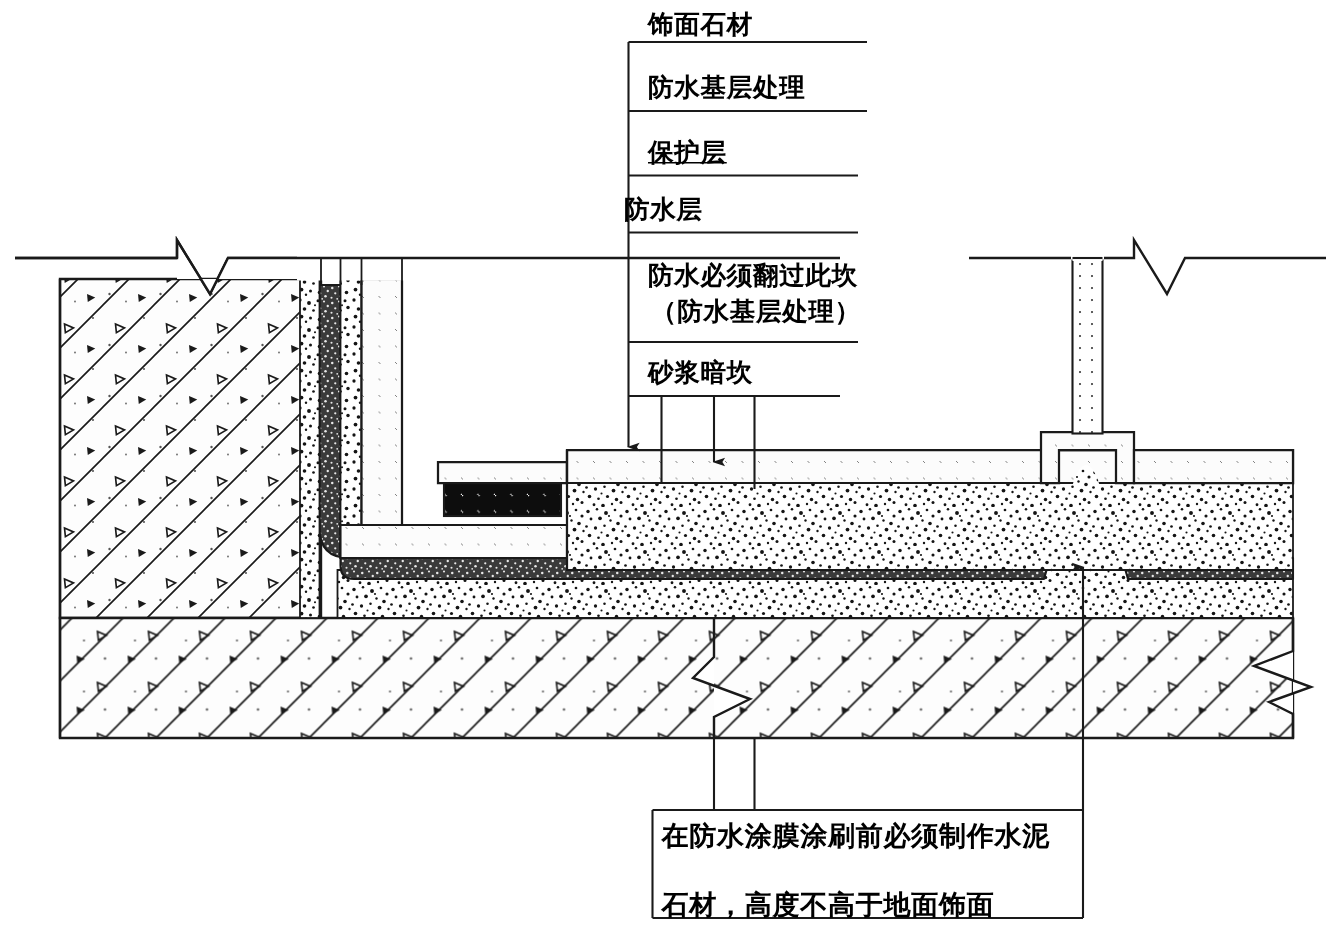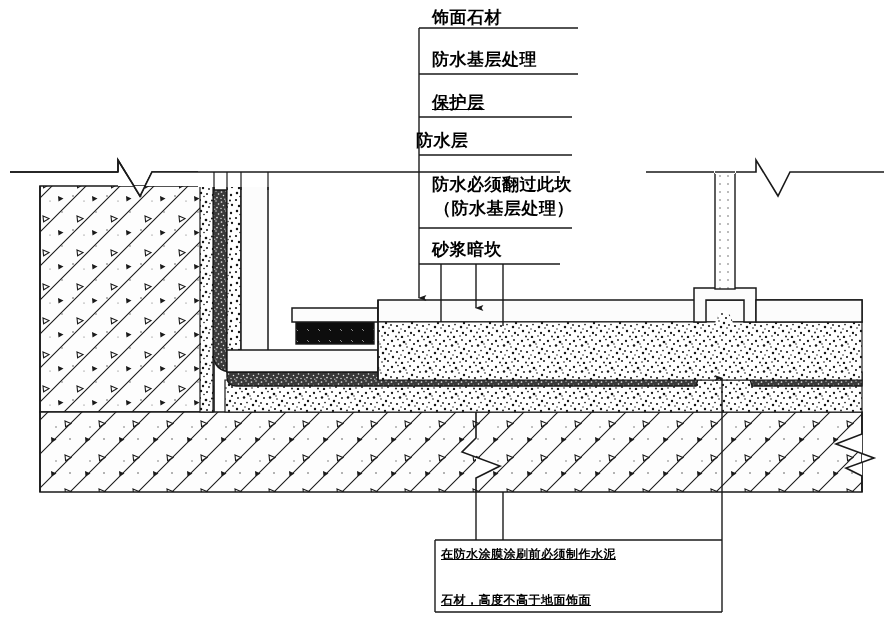--- a/index.html
+++ b/index.html
@@ -33,23 +33,22 @@
     font-weight: 700;
     color: #000000;
     white-space: pre;
     line-height: 1.18;
     letter-spacing: 0.5px;
   }
   .layer-label {
     font-size: 17px;
   }
   .note-label {
-    font-size: 12px;
+    font-size: 18px;
     line-height: 1.35;
-    text-decoration: underline;
   }
 </style>
 </head>
 <body>
 
 <div id="stage">
 
   <svg class="drawing" viewBox="0 0 891 621" xmlns="http://www.w3.org/2000/svg">
     <defs>
 

